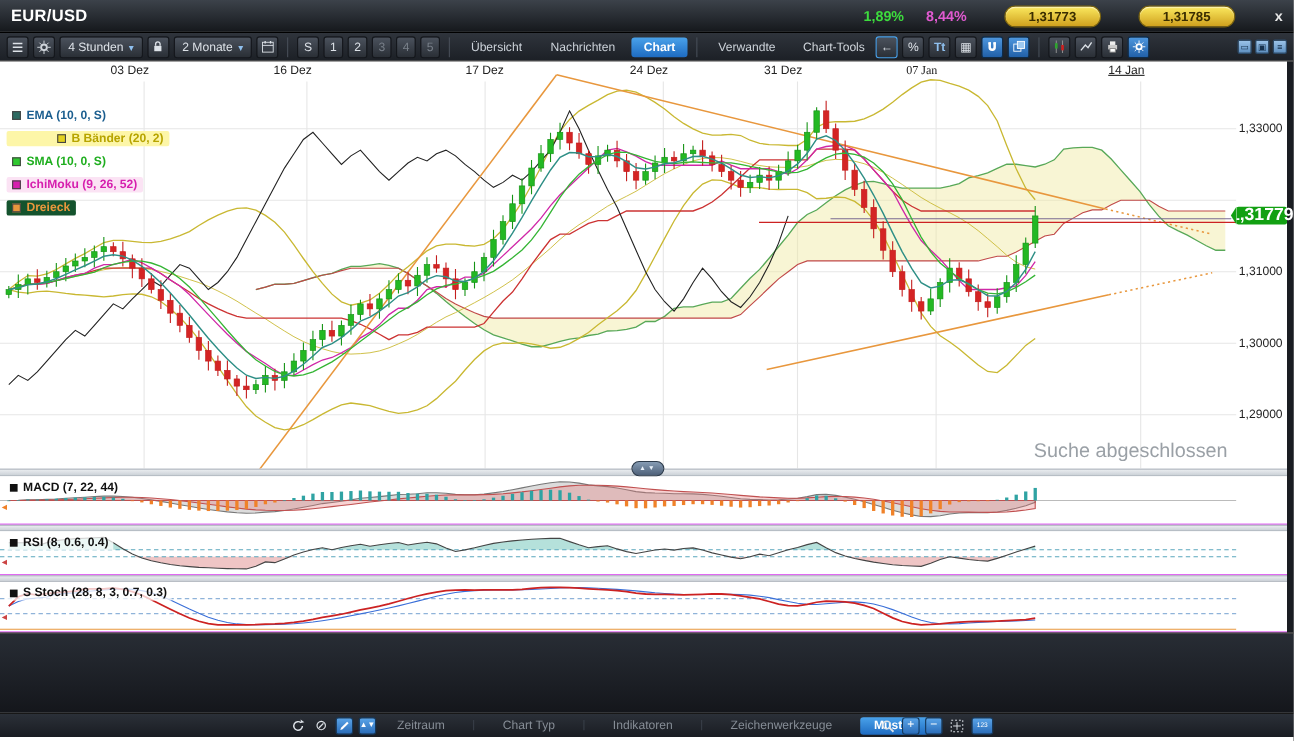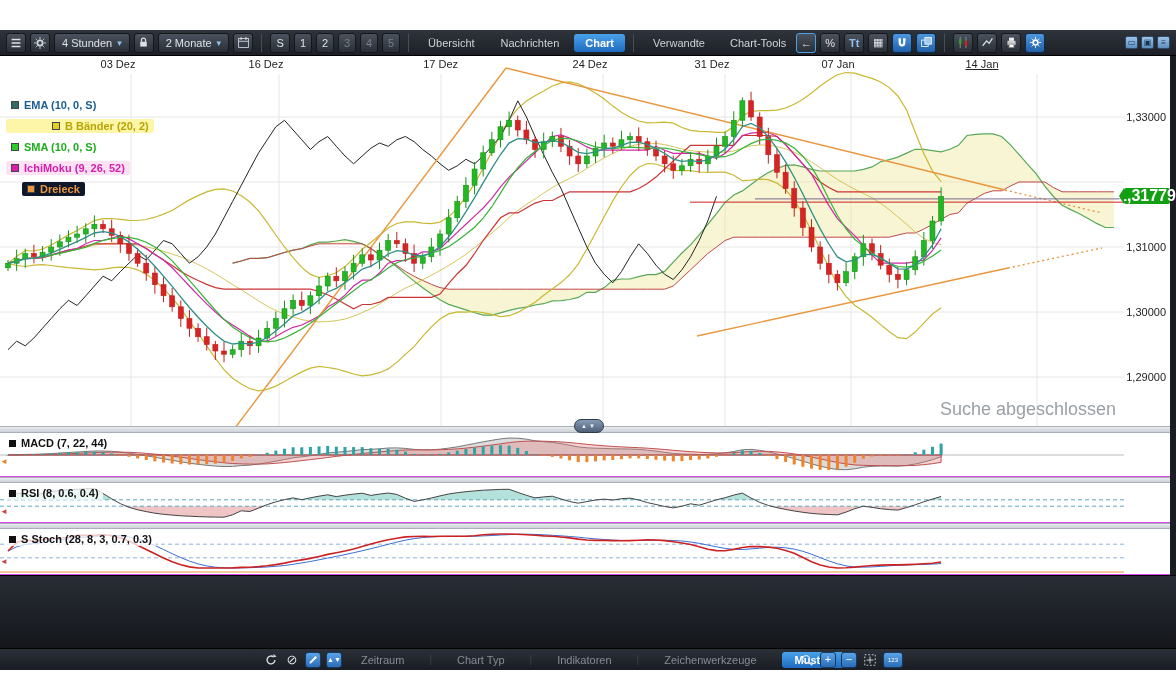--- a/index.html
+++ b/index.html
@@ -62,20 +62,30 @@
   .fsep{color:#3c434d;font-size:10px}
   #ftr-right{position:absolute;left:799px;display:flex;gap:5px;align-items:center}
   .bbtn{width:16px;height:16px;background:linear-gradient(#5aa4e8,#2a6cb8);border:1px solid #16395c;border-radius:3px;color:#fff;font-size:11px;display:flex;align-items:center;justify-content:center;line-height:1}
   .gbtn{width:16px;height:16px;display:flex;align-items:center;justify-content:center}
 </style>
 </head>
 <body>
 
 <div id="app">
 
+  <div id="hdr">
+    <span id="sym">EUR/USD</span>
+    <div id="pcts">
+      <span class="pct-g">1,89%</span>
+      <span class="pct-m">8,44%</span>
+      <span class="pill">1,31773</span>
+      <span class="pill">1,31785</span>
+      <span id="hdr-close">x</span>
+    </div>
+  </div>
 
   <div id="tbar">
     <span class="ibtn">
         <svg width="14" height="14" viewBox="0 0 16 16">
           <path d="M3 4h10M3 8h10M3 12h10" stroke="#dde2e8" stroke-width="1.6"></path>
         </svg>
       </span>
     <span class="ibtn">
         <svg width="14" height="14" viewBox="0 0 16 16">
           <circle cx="8" cy="8" r="3" fill="none" stroke="#cfd4da" stroke-width="2"></circle>
@@ -418,22 +428,22 @@
         <rect x="938.6200000000001" y="140.29999999999993" width="5" height="24.70000000000016" fill="#23b823" stroke="#169416" stroke-width="0.6"></rect>
         <path d="M8.0,207.2L16.6,205.0L25.3,202.5L33.9,202.1L42.6,200.9L51.2,199.2L59.8,197.3L68.5,195.3L77.1,193.4L85.8,191.3L94.4,187.4L103.0,184.4L111.7,182.6L120.3,181.3L129.0,181.4L137.6,183.1L146.2,186.2L154.9,190.9L163.5,197.1L172.2,204.9L180.8,214.3L189.4,224.3L198.1,234.4L206.7,244.5L215.4,254.2L224.0,263.3L232.6,271.0L241.3,276.7L249.9,281.7L258.6,284.8L267.2,285.8L275.8,284.8L284.5,282.0L293.1,277.6L301.8,273.0L310.4,267.2L319.0,260.8L327.7,254.3L336.3,247.8L345.0,241.2L353.6,234.7L362.2,228.3L370.9,223.4L379.5,218.4L388.2,211.9L396.8,206.7L405.4,203.5L414.1,202.2L422.7,199.8L431.4,197.3L440.0,194.4L448.6,190.7L457.3,184.8L465.9,178.3L474.6,171.2L483.2,162.1L491.8,150.7L500.5,137.1L509.1,123.4L517.8,111.7L526.4,102.3L535.0,95.5L543.7,89.5L552.3,84.6L561.0,82.3L569.6,82.6L578.2,85.0L586.9,88.0L595.5,90.8L604.2,92.1L612.8,92.7L621.4,91.7L630.1,91.2L638.7,91.7L647.4,92.1L656.0,92.1L664.6,92.1L673.3,93.5L681.9,95.3L690.6,96.9L699.2,98.6L707.8,100.3L716.5,101.2L725.1,100.7L733.8,97.8L742.4,92.3L751.0,87.6L759.7,84.2L768.3,83.1L777.0,84.4L785.6,86.9L794.2,92.1L802.9,100.2L811.5,111.2L820.2,125.5L828.8,142.9L837.4,159.5L846.1,173.0L854.7,183.2L863.4,190.4L872.0,196.9L880.6,202.6L889.3,207.3L897.9,210.5L906.6,211.2L915.2,209.4L923.8,205.2L932.5,200.1L941.1,194.1" fill="none" stroke="#35b535" stroke-width="1.2"></path>
         <path d="M8.0,207.2L16.6,205.7L25.3,203.0L33.9,202.2L42.6,200.2L51.2,197.2L59.8,193.4L68.5,189.3L77.1,185.6L85.8,181.3L94.4,177.0L103.0,175.6L111.7,176.8L120.3,180.5L129.0,186.1L137.6,193.2L146.2,201.1L154.9,210.3L163.5,220.1L172.2,230.3L180.8,241.1L189.4,251.5L198.1,261.2L206.7,270.3L215.4,278.5L224.0,285.1L232.6,288.0L241.3,287.1L249.9,288.0L258.6,286.0L267.2,281.4L275.8,275.1L284.5,267.7L293.1,259.9L301.8,256.4L310.4,250.9L319.0,243.9L327.7,236.0L336.3,232.3L345.0,226.8L353.6,220.3L362.2,213.1L370.9,210.1L379.5,204.8L388.2,198.0L396.8,194.6L405.4,195.6L414.1,199.5L422.7,199.9L431.4,196.9L440.0,190.6L448.6,181.0L457.3,169.2L465.9,155.9L474.6,141.6L483.2,126.6L491.8,112.3L500.5,98.5L509.1,87.1L517.8,82.7L526.4,83.1L535.0,86.5L543.7,86.3L552.3,84.3L561.0,86.3L569.6,90.9L578.2,96.5L586.9,97.7L595.5,95.9L604.2,92.9L612.8,92.0L621.4,89.3L630.1,86.3L638.7,86.1L647.4,88.6L656.0,92.4L664.6,97.5L673.3,103.1L681.9,105.3L690.6,104.6L699.2,105.7L707.8,103.8L716.5,99.3L725.1,93.0L733.8,83.4L742.4,70.5L751.0,67.4L759.7,71.7L768.3,80.7L777.0,92.6L785.6,105.9L794.2,121.3L802.9,138.0L811.5,155.7L820.2,172.9L828.8,188.0L837.4,200.9L846.1,205.8L854.7,204.1L863.4,198.7L872.0,198.3L880.6,201.9L889.3,207.4L897.9,212.8L906.6,213.1L915.2,209.0L923.8,200.8L932.5,188.9L941.1,172.7" fill="none" stroke="#2e8f86" stroke-width="1.3"></path>
       </svg>
     <div id="date-row">
         <div class="xlab" style="left: 88px;">03 Dez</div>
         <div class="xlab" style="left: 236px;">16 Dez</div>
         <div class="xlab" style="left: 398px; text-align: right;">17 Dez</div>
         <div class="xlab" style="left: 560px;">24 Dez</div>
         <div class="xlab" style="left: 682px;">31 Dez</div>
-        <div class="xlab" style="left: 808px;">07 Jan</div>
-        <div class="xlab" style="left: 952px; text-decoration: underline;">14 Jan</div>
+        <div class="xlab" style="left: 808px; font-family: Liberation Serif, serif;">07 Jan</div>
+        <div class="xlab" style="left: 994px; text-decoration: underline;">14 Jan</div>
       </div>
     <div id="y-axis">
         <div class="ylab" style="top: 55px;">1,33000</div>
         <div class="ylab" style="top: 185px;">1,31000</div>
         <div class="ylab" style="top: 250px;">1,30000</div>
         <div class="ylab" style="top: 315px;">1,29000</div>
       </div>
     <div id="price-tag" style="top: 132.365px;">1,31779</div>
     <div id="legend">
         <div class="lg-row" style="background: rgba(255, 255, 255, 0.8); color: rgb(27, 94, 143); text-align: right;">
@@ -445,21 +455,21 @@
           <span>B Bänder (20, 2)</span>
         </div>
         <div class="lg-row" style="background: rgba(255, 255, 255, 0.8); color: rgb(31, 174, 31);">
           <span class="lg-sq" style="background: rgb(47, 200, 47);"></span>
           <span>SMA (10, 0, S)</span>
         </div>
         <div class="lg-row" style="background: rgb(251, 227, 244); color: rgb(214, 31, 174);">
           <span class="lg-sq" style="background: rgb(214, 31, 174);"></span>
           <span>IchiMoku (9, 26, 52)</span>
         </div>
-        <div class="lg-row" style="background: #0f172a; color: rgb(232, 151, 61); margin-left: 16px;">
+        <div class="lg-row" style="background: #14532d; color: rgb(232, 151, 61);">
           <span class="lg-sq" style="background: rgb(232, 151, 61);"></span>
           <span>Dreieck</span>
         </div>
       </div>
     <div id="chart-status">Suche abgeschlossen</div>
   </div>
   <div id="right-strip"></div>
 
   <div class="pdiv" style="top:426px;height:7px"></div>
   <div id="drag-handle">▲▼</div>

